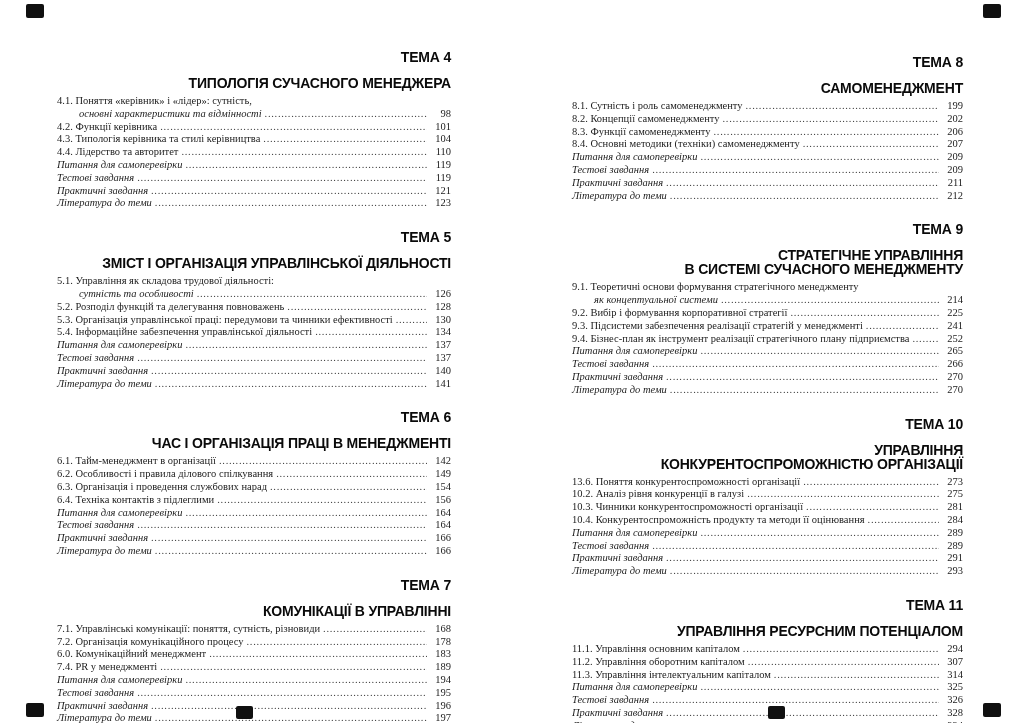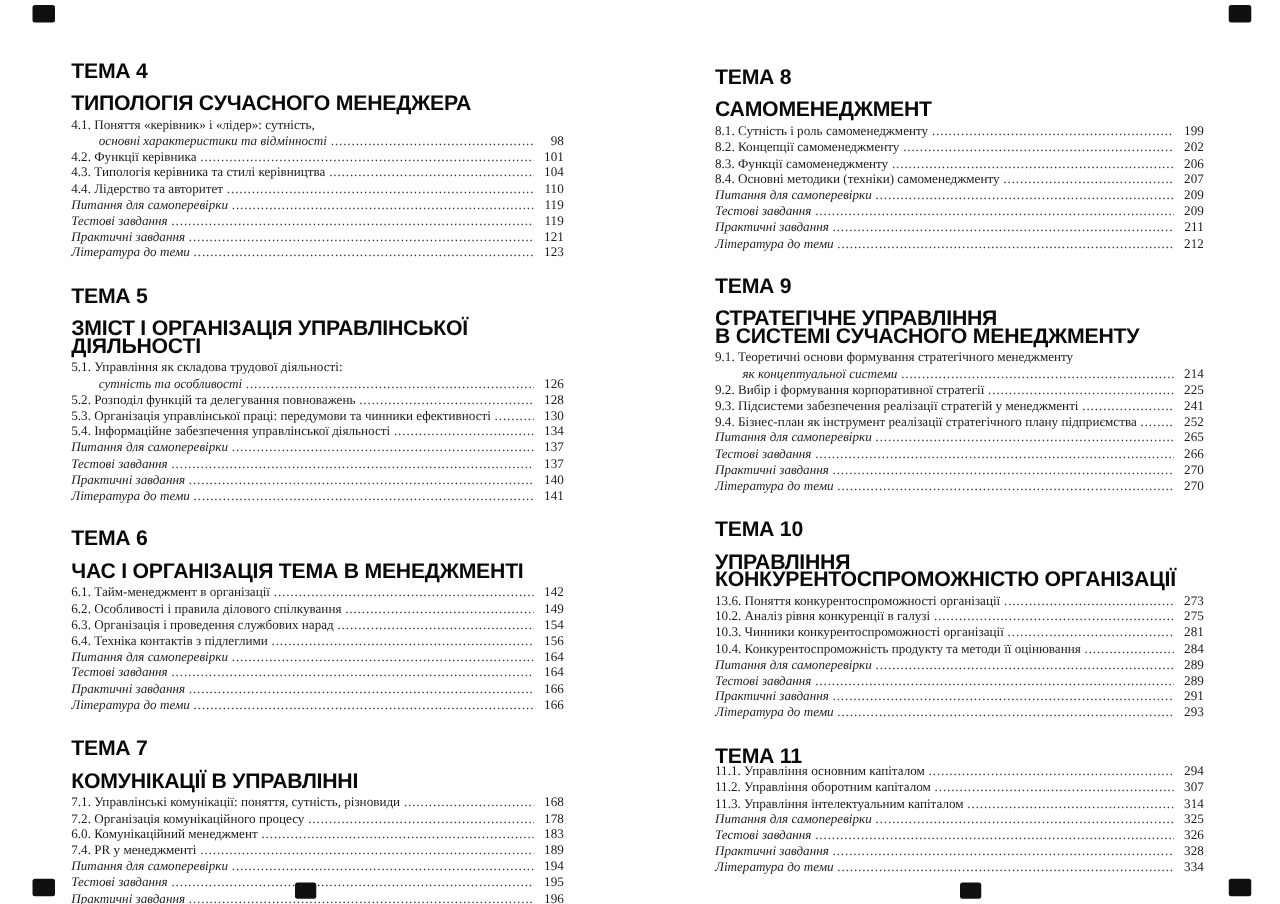--- a/index.html
+++ b/index.html
@@ -22,22 +22,22 @@
   #page-left  { left: 57px;  width: 394px; padding-top: 50px; }
   #page-right { left: 572px; width: 391px; padding-top: 55px; }
 
   .toc-section { margin-top: 20px; }
   .toc-section:first-child { margin-top: 0; }
 
   .sec-num, .sec-title {
     font-family: "Liberation Sans", sans-serif;
     font-weight: 700;
     color: #0a0a0a;
-    text-align: left;
-    font-size: 17px;
+    text-align: right;
+    font-size: 14px;
     line-height: 14px;
     letter-spacing: -0.2px;
   }
   .sec-title { margin-bottom: 5px; margin-top: 12px; }
 
   .toc-row {
     display: flex;
     align-items: baseline;
     font-size: 10.5px;
     line-height: 12.8px;
@@ -173,21 +173,21 @@
           <span class="pg">140</span>
         </div>
         <div class="toc-row italic">
           <span class="txt">Література до теми</span>
           <span class="dots"></span>
           <span class="pg">141</span>
         </div>
       </section>
       <section class="toc-section">
         <div class="sec-num">ТЕМА 6</div>
-        <div class="sec-title">ЧАС І ОРГАНІЗАЦІЯ ТЕМА В МЕНЕДЖМЕНТІ</div>
+        <div class="sec-title">ЧАС І ОРГАНІЗАЦІЯ ПРАЦІ В МЕНЕДЖМЕНТІ</div>
         <div class="toc-row">
           <span class="txt">6.1. Тайм-менеджмент в організації</span>
           <span class="dots"></span>
           <span class="pg">142</span>
         </div>
         <div class="toc-row">
           <span class="txt">6.2. Особливості і правила ділового спілкування</span>
           <span class="dots"></span>
           <span class="pg">149</span>
         </div>
@@ -398,20 +398,21 @@
           <span class="pg">291</span>
         </div>
         <div class="toc-row italic">
           <span class="txt">Література до теми</span>
           <span class="dots"></span>
           <span class="pg">293</span>
         </div>
       </section>
       <section class="toc-section">
         <div class="sec-num">ТЕМА 11</div>
+        <div class="sec-title">УПРАВЛІННЯ РЕСУРСНИМ ПОТЕНЦІАЛОМ</div>
         <div class="toc-row">
           <span class="txt">11.1. Управління основним капіталом</span>
           <span class="dots"></span>
           <span class="pg">294</span>
         </div>
         <div class="toc-row">
           <span class="txt">11.2. Управління оборотним капіталом</span>
           <span class="dots"></span>
           <span class="pg">307</span>
         </div>

